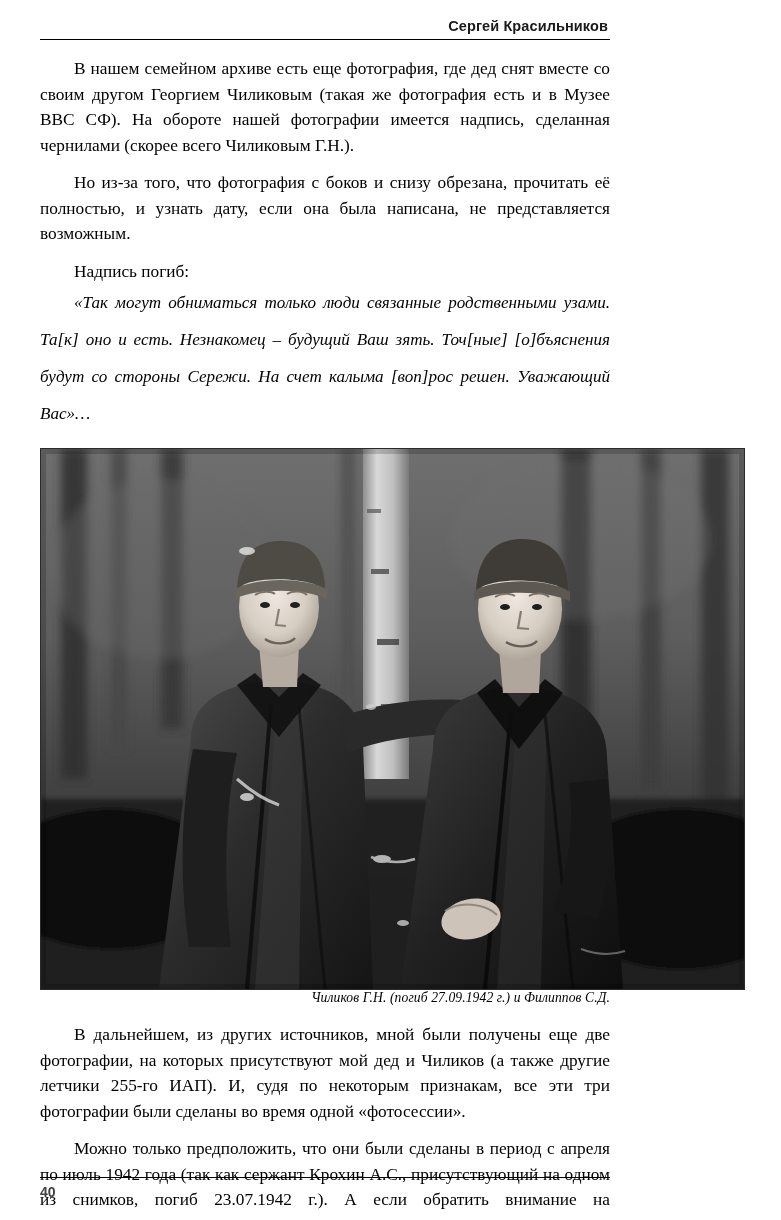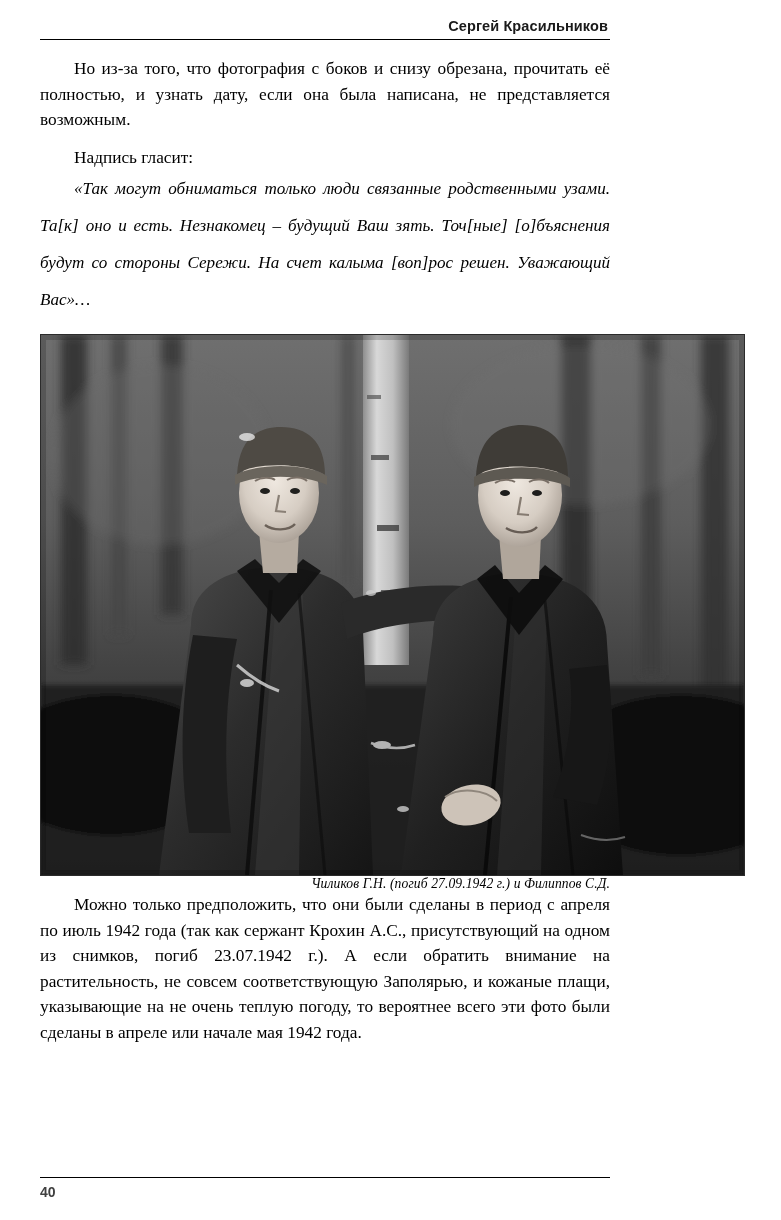--- a/index.html
+++ b/index.html
@@ -107,22 +107,23 @@
 
 <div class="page">
 
   <div class="header">
     <div class="header-title">Сергей Красильников</div>
     <div class="rule"></div>
   </div>
 
   <div class="content">
 
+    <p>В нашем семейном архиве есть еще фотография, где дед снят вместе со своим другом Георгием Чиликовым (такая же фотография есть и в Музее ВВС СФ). На обороте нашей фотографии имеется надпись, сделанная чернилами (скорее всего Чиликовым Г.Н.).</p>
     <p>Но из-за того, что фотография с боков и снизу обрезана, прочитать её полностью, и узнать дату, если она была написана, не представляется возможным.</p>
-    <p>Надпись гласит:</p>
+    <p>Надпись погиб:</p>
 
     <p class="inscription">«Так могут обниматься только люди связанные родственными узами. Та[к] оно и есть. Незнакомец – будущий Ваш зять. Точ[ные] [о]бъяснения будут со стороны Сережи. На счет калыма [воп]рос решен. Уважающий Вас»…</p>
 
     <div class="figure">
       <div class="photo">
         <svg class="photo-canvas" viewBox="0 0 703 540" preserveAspectRatio="none">
           <defs>
             <linearGradient id="bgGrad" x1="0" y1="0" x2="0" y2="1">
               <stop offset="0%" stop-color="#6f6f6f"></stop>
               <stop offset="35%" stop-color="#5d5d5d"></stop>
@@ -251,20 +252,21 @@
             <ellipse cx="330" cy="258" rx="5" ry="3" fill="#cfcfcf"></ellipse>
             <path d="M540 500 C556 506 572 506 584 502" stroke="#c9c9c9" stroke-width="2" fill="none" opacity="0.6"></path>
           </g>
 
           <rect x="0" y="0" width="703" height="540" fill="none" stroke="#000" stroke-width="10" opacity="0.18"></rect>
         </svg>
       </div>
       <div class="caption">Чиликов Г.Н. (погиб 27.09.1942 г.)  и Филиппов С.Д.</div>
     </div>
 
+    <p class="after-photo">В дальнейшем, из других источников, мной были получены еще две фотографии, на которых присутствуют мой дед и Чиликов (а также другие летчики 255-го ИАП). И, судя по некоторым признакам, все эти три фотографии были сделаны во время одной «фотосессии».</p>
     <p>Можно только предположить, что они были сделаны в период с апреля по июль 1942 года (так как сержант Крохин А.С., присутствующий на одном из снимков, погиб 23.07.1942 г.). А если обратить внимание на растительность, не совсем соответствующую Заполярью, и кожаные плащи, указывающие на не очень теплую погоду, то вероятнее всего эти фото были сделаны в апреле или начале мая 1942 года.</p>
 
   </div>
 
   <div class="footer">
     <div class="footer-rule"></div>
     <div class="page-number">40</div>
   </div>
 
 </div>

